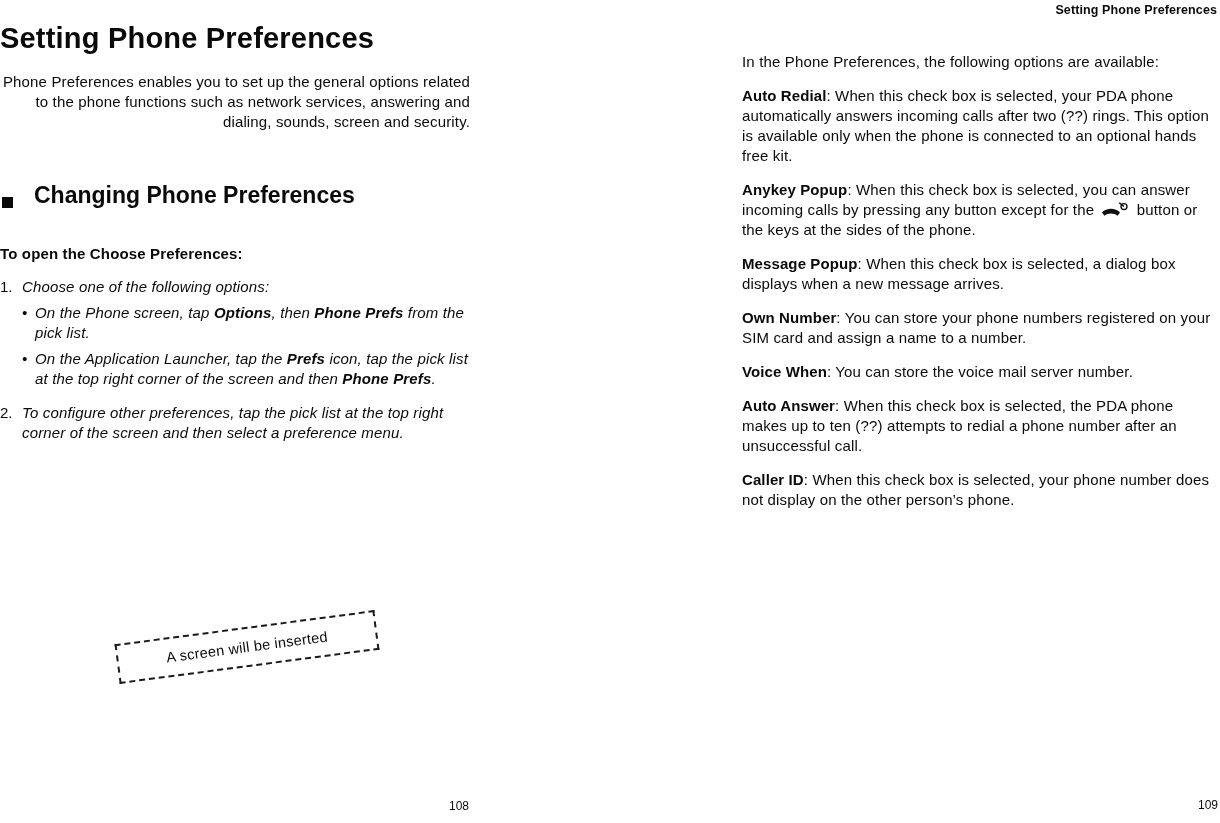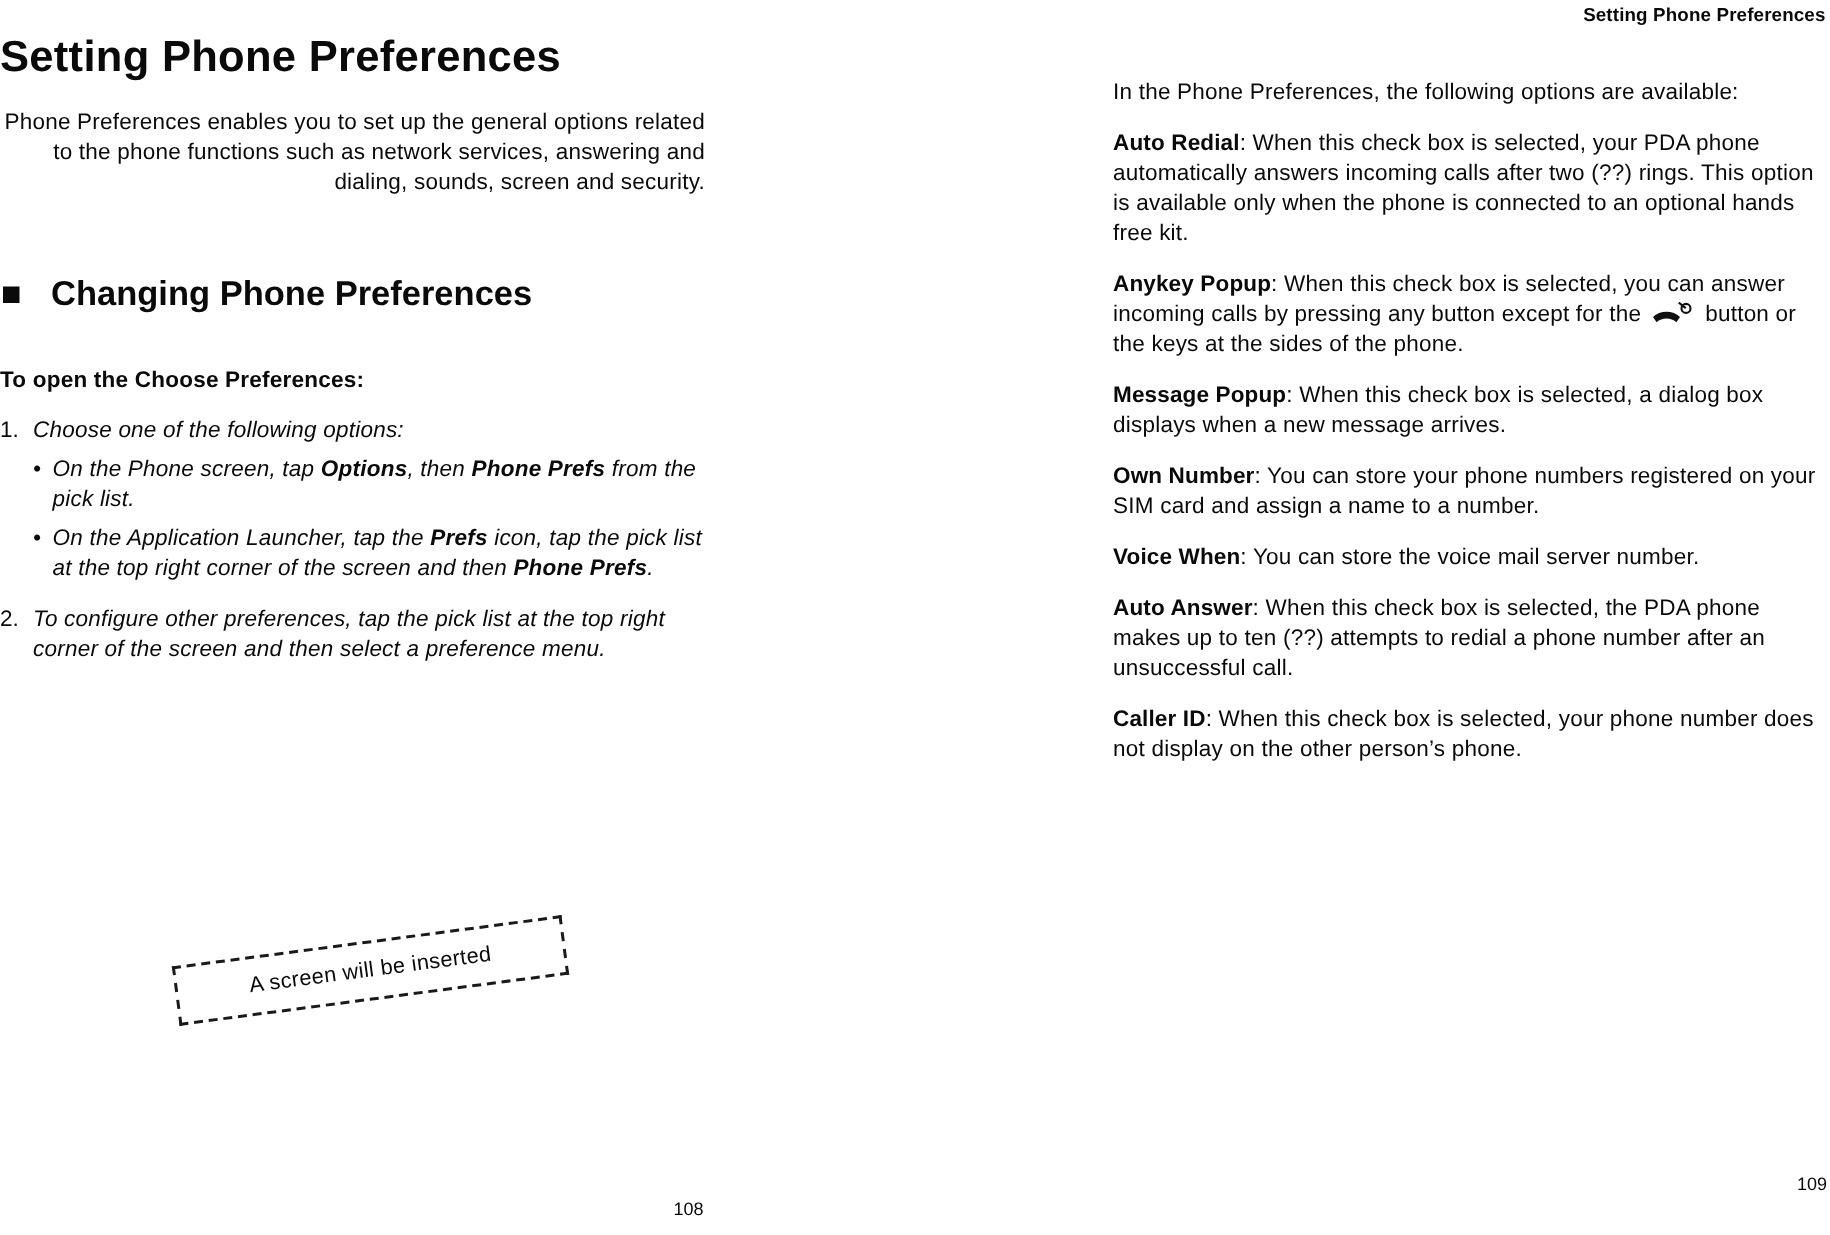--- a/index.html
+++ b/index.html
@@ -26,21 +26,21 @@
 
   .title {
     margin:22px 0 0 0;
     font-size:29px; line-height:33px; font-weight:bold; letter-spacing:0.2px;
   }
   .intro { margin-top:17px;text-align:right; }
 
   .section {
     margin:50px 0 0 0;
     font-size:23px; line-height:26px; font-weight:bold;
-    display:flex; align-items:center;
+    display:flex; align-items:flex-end;
   }
   .sq {
     flex:none; width:11px; height:11px; background:#0a0a0a;
     display:inline-block; margin:3px 21px 0 2px;
   }
 
   .proc { margin-top:36px; font-weight:bold; }
 
   .step { display:flex; margin-top:13px; }
   .step + .step { margin-top:14px; }
@@ -61,21 +61,21 @@
   }
 
   .rintro { margin-top:52px; }
   .option { margin-top:14px; }
   .option b { letter-spacing:0.1px; }
 
   .inline-icon { vertical-align:-2px; margin:0 3px; }
 
   .pagenum { position:absolute; font-weight:normal; font-size:12px; }
   .pn-left  { left:449px; top:799px; }
-  .pn-right { right:2px;  top:782px; }
+  .pn-right { right:2px;  top:798px; }
 </style>
 </head>
 <body>
 
 <div class="sheet">
 
   <div class="running-header">Setting Phone Preferences</div>
 
   <div class="left-col">
     <h1 class="title">Setting Phone Preferences</h1>

